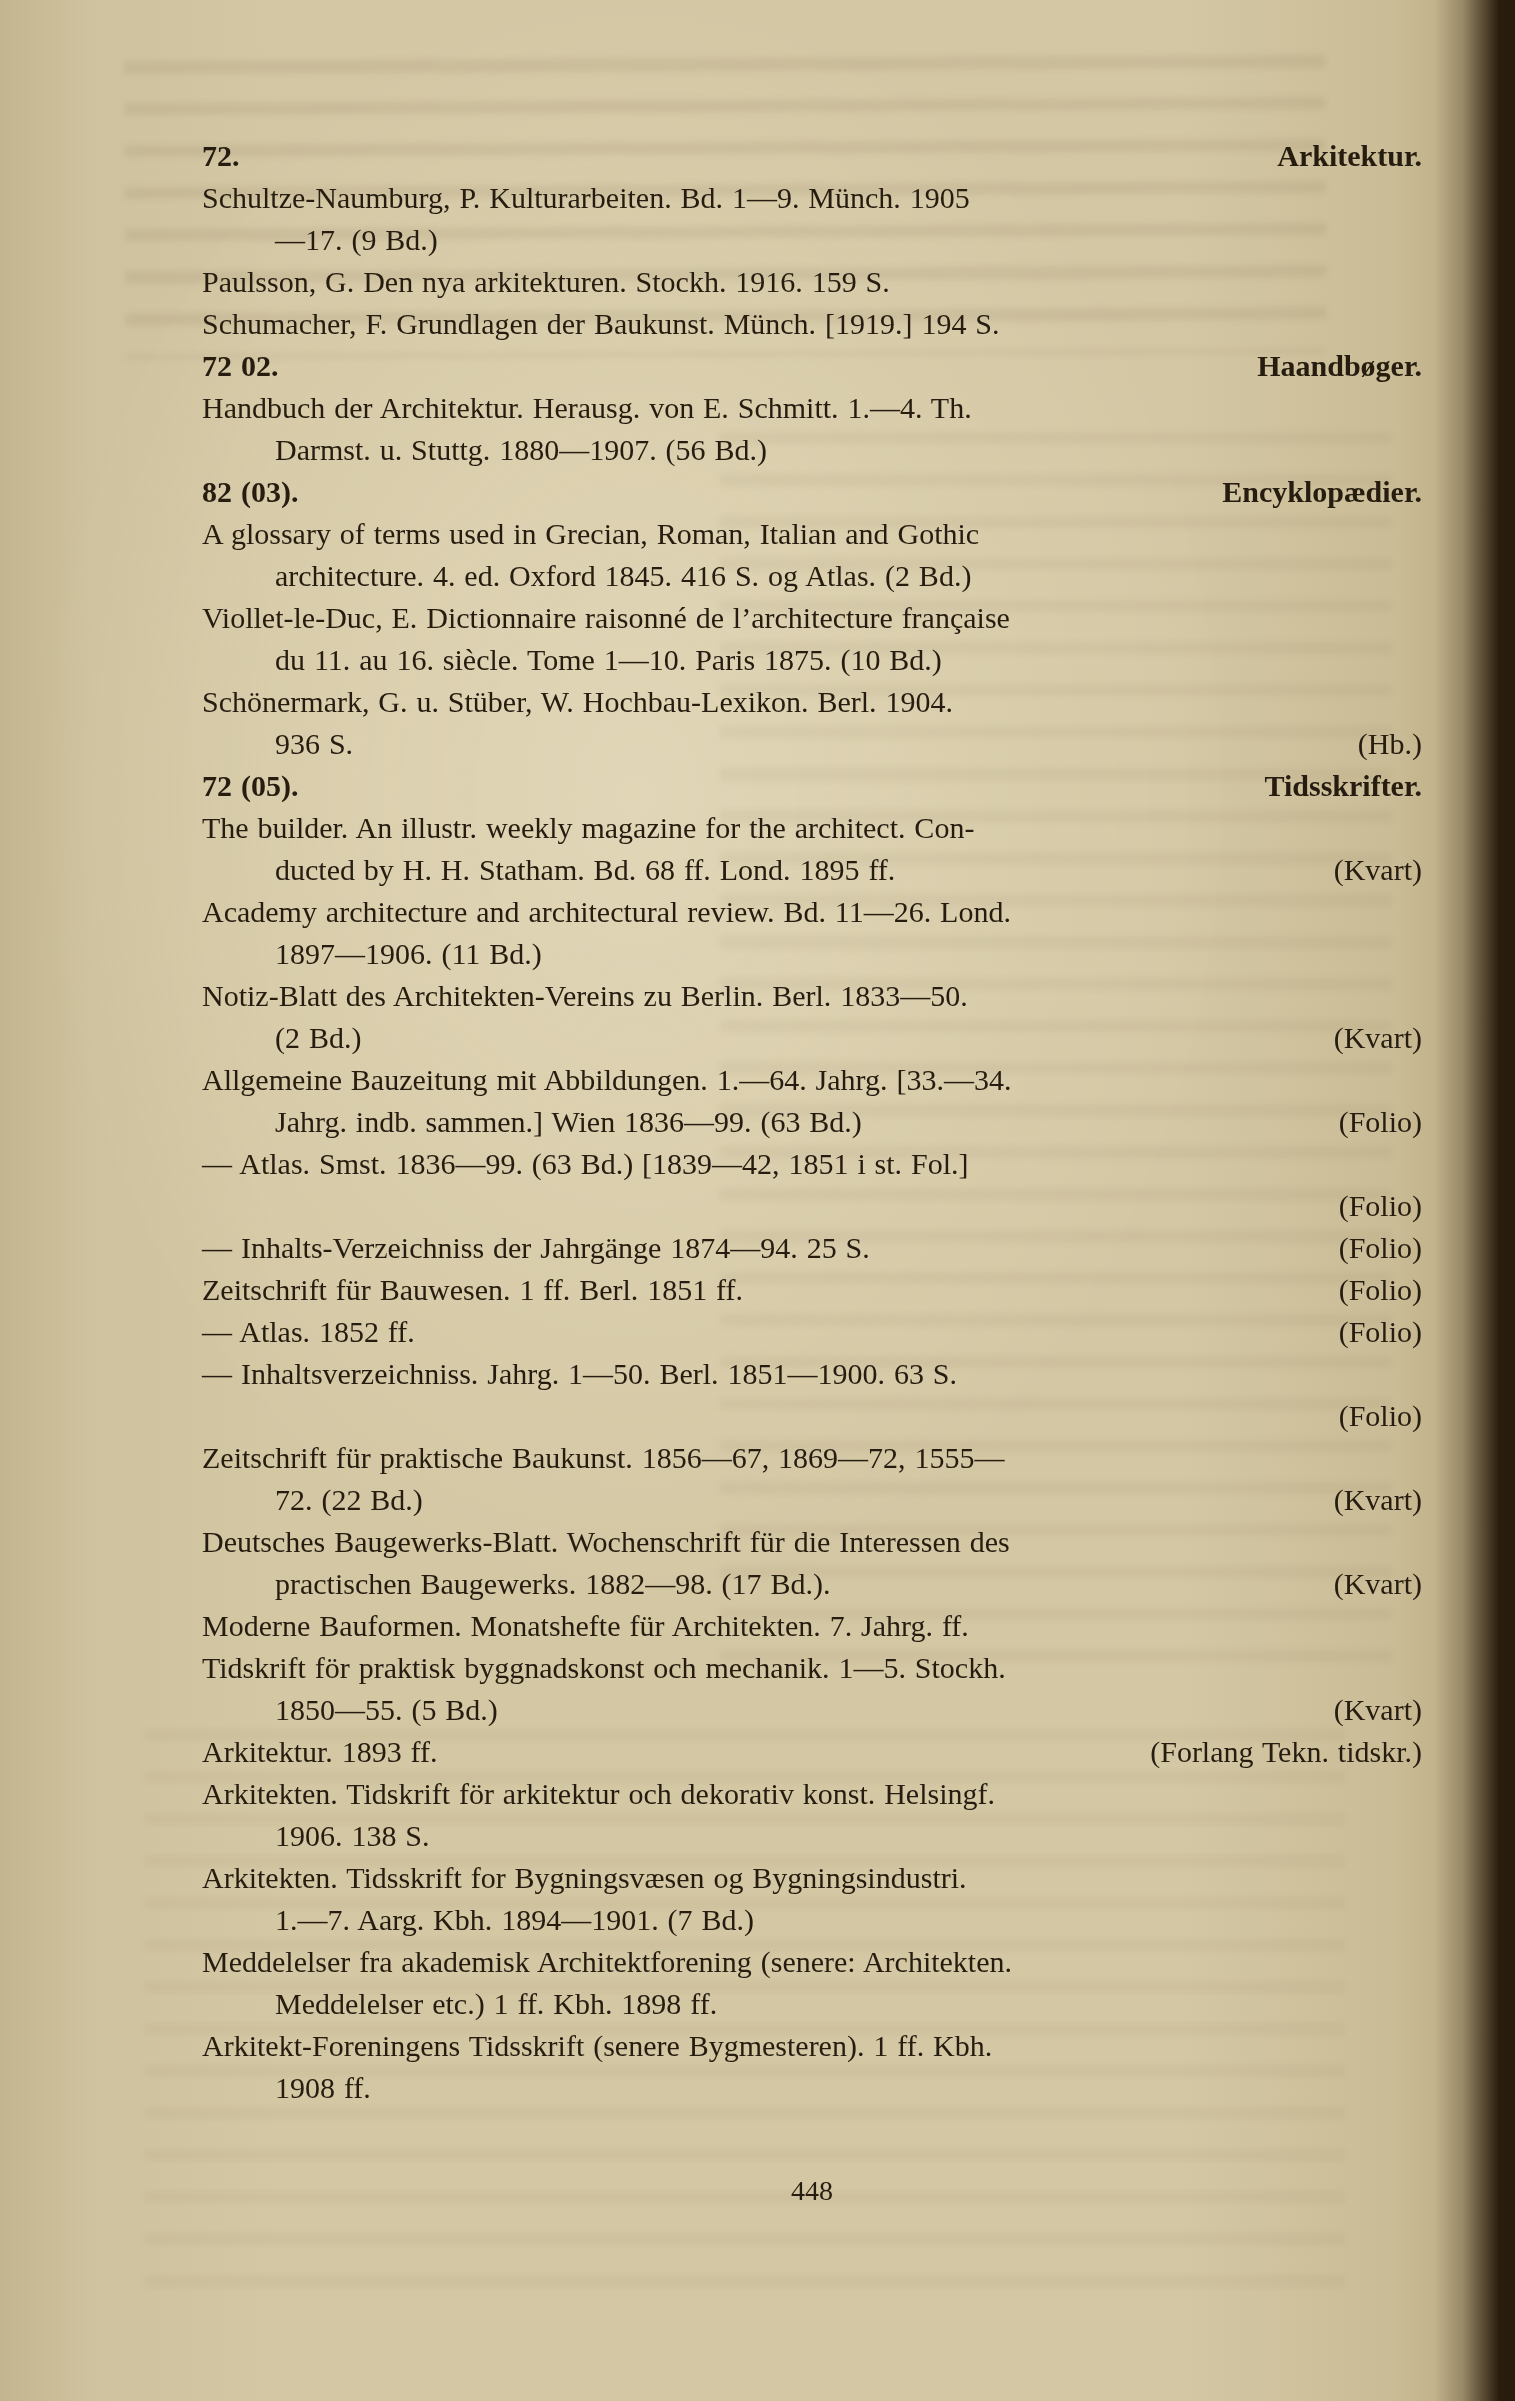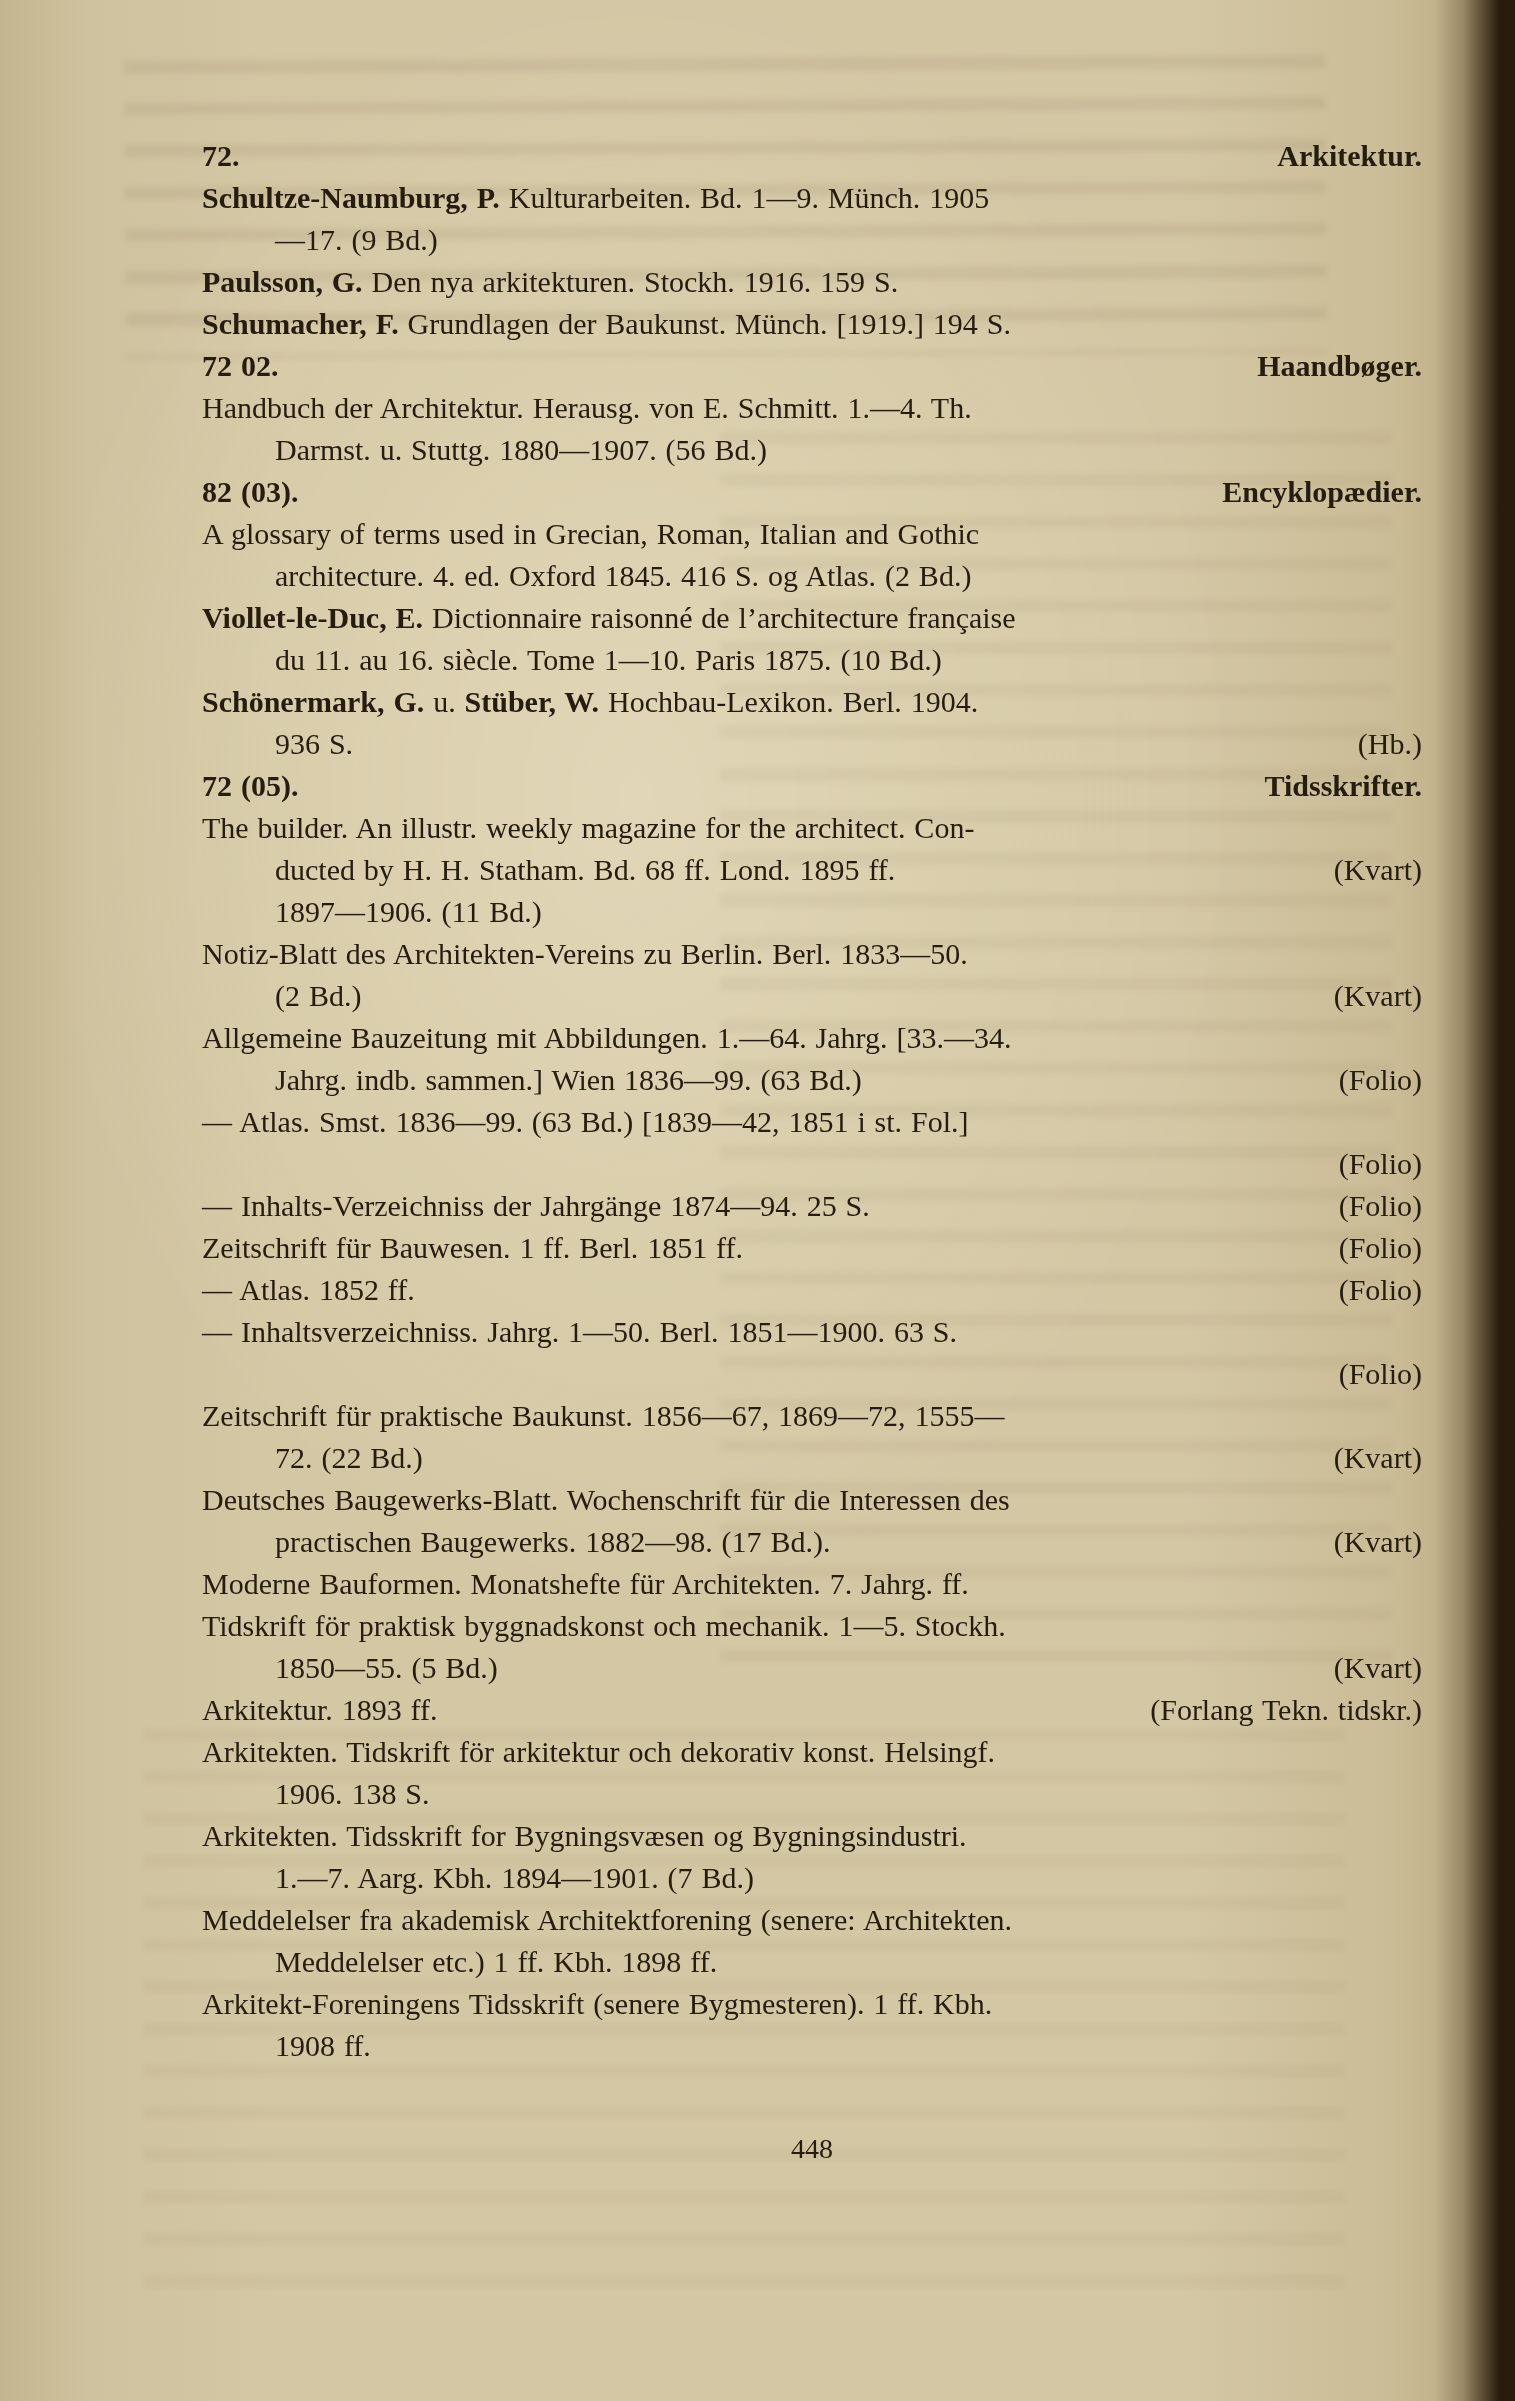--- a/index.html
+++ b/index.html
@@ -31,21 +31,21 @@
       rgba(43,30,14,0) 0%, rgba(43,30,14,0.25) 35%,
       rgba(43,30,14,0.70) 62%, #2a1c0c 80%);
   }
   .content{
     position:absolute;left:202px;top:135px;width:1220px;
     font-size:30px;line-height:42px;
     word-spacing:1.4px;
   }
   .line{display:flex;justify-content:space-between;line-height:42px;white-space:pre;}
   .line.ind{padding-left:73px;align-items:center;}
-  .b{font-weight:bold;}
+  .b{font-weight:normal;}
   .t{flex:0 1 auto;}
   .rt{flex:0 0 auto;margin-left:auto;}
   .heading span{font-weight:bold;}
   .page-number{
     margin-top:61px;text-align:center;font-size:28px;line-height:42px;
   }
 </style>
 </head>
 <body>
 
@@ -73,20 +73,21 @@
         <div class="line ind"><span class="t"><span>architecture. 4. ed. Oxford 1845. 416 S. og Atlas. (2 Bd.)</span></span></div>
         <div class="line"><span class="t"><span class="b">Viollet-le-Duc, E.</span><span> Dictionnaire raisonné de l’architecture française</span></span></div>
         <div class="line ind"><span class="t"><span>du 11. au 16. siècle. Tome 1—10. Paris 1875. (10 Bd.)</span></span></div>
         <div class="line"><span class="t"><span class="b">Schönermark, G.</span><span> u. </span><span class="b">Stüber, W.</span><span> Hochbau-Lexikon. Berl. 1904.</span></span></div>
         <div class="line ind"><span class="t"><span>936 S.</span></span><span class="rt">(Hb.)</span></div>
       </div>
       <div class="section">
         <div class="line heading"><span>72 (05).</span><span>Tidsskrifter.</span></div>
         <div class="line"><span class="t"><span>The builder. An illustr. weekly magazine for the architect. Con-</span></span></div>
         <div class="line ind"><span class="t"><span>ducted by H. H. Statham. Bd. 68 ff. Lond. 1895 ff.</span></span><span class="rt">(Kvart)</span></div>
+        <div class="line"><span class="t"><span>Academy architecture and architectural review. Bd. 11—26. Lond.</span></span></div>
         <div class="line ind"><span class="t"><span>1897—1906. (11 Bd.)</span></span></div>
         <div class="line"><span class="t"><span>Notiz-Blatt des Architekten-Vereins zu Berlin. Berl. 1833—50.</span></span></div>
         <div class="line ind"><span class="t"><span>(2 Bd.)</span></span><span class="rt">(Kvart)</span></div>
         <div class="line"><span class="t"><span>Allgemeine Bauzeitung mit Abbildungen. 1.—64. Jahrg. [33.—34.</span></span></div>
         <div class="line ind"><span class="t"><span>Jahrg. indb. sammen.] Wien 1836—99. (63 Bd.)</span></span><span class="rt">(Folio)</span></div>
         <div class="line"><span class="t"><span>— Atlas. Smst. 1836—99. (63 Bd.) [1839—42, 1851 i st. Fol.]</span></span></div>
         <div class="line ind"><span class="t"><span></span></span><span class="rt">(Folio)</span></div>
         <div class="line"><span class="t"><span>— Inhalts-Verzeichniss der Jahrgänge 1874—94. 25 S.</span></span><span class="rt">(Folio)</span></div>
         <div class="line"><span class="t"><span>Zeitschrift für Bauwesen. 1 ff. Berl. 1851 ff.</span></span><span class="rt">(Folio)</span></div>
         <div class="line"><span class="t"><span>— Atlas. 1852 ff.</span></span><span class="rt">(Folio)</span></div>

